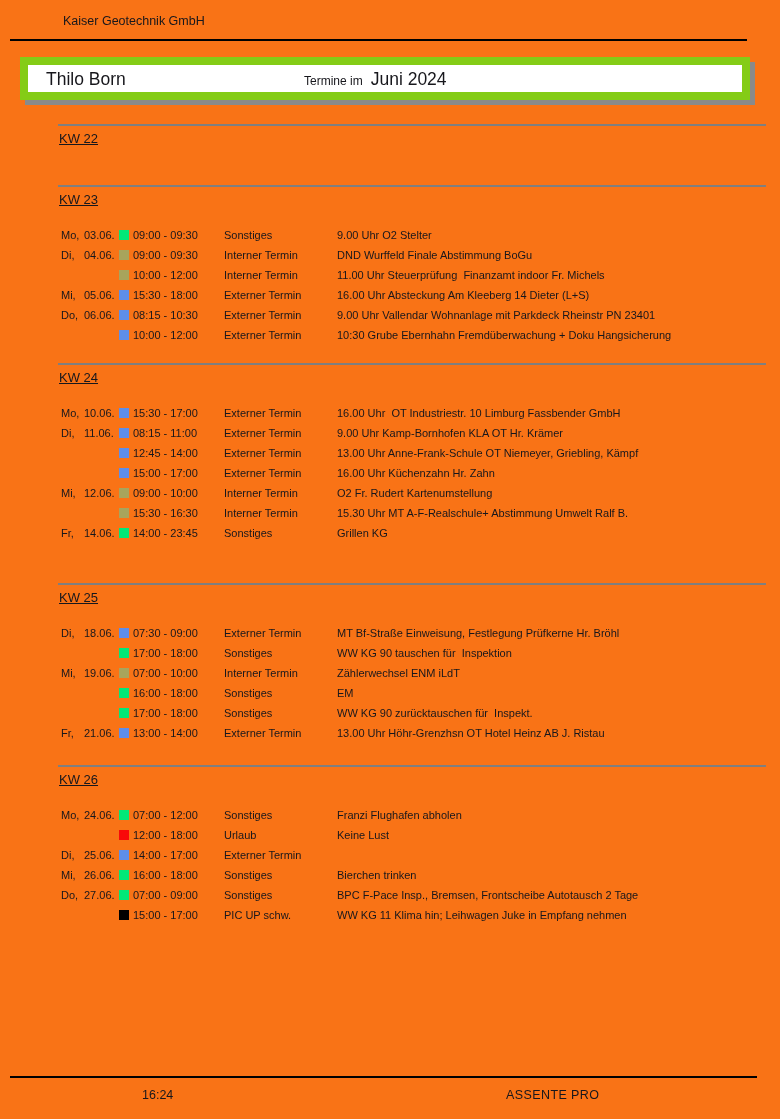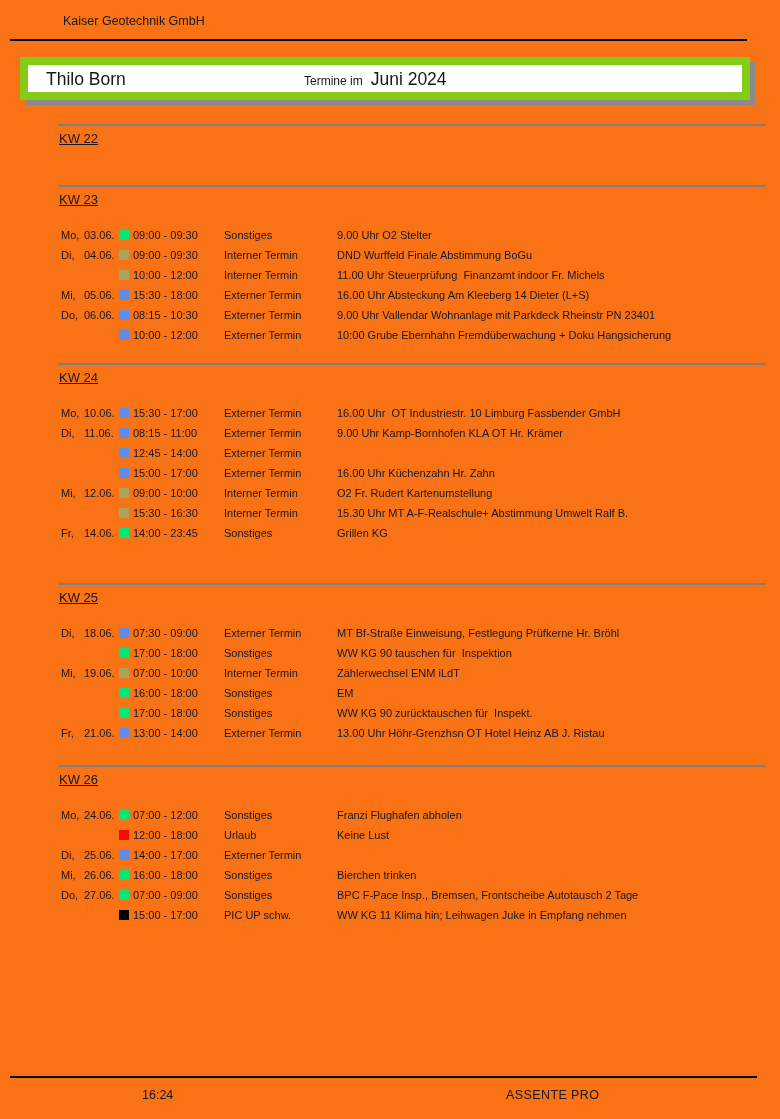--- a/index.html
+++ b/index.html
@@ -88,21 +88,21 @@
             <span class="sq" style="background: rgb(94, 142, 233);"></span>
             <span class="time">08:15 - 10:30</span>
             <span class="cat">Externer Termin</span>
             <span class="desc">9.00 Uhr Vallendar Wohnanlage mit Parkdeck Rheinstr PN 23401</span>
           </div>
           <div class="row">
             <span class="day"><span class="abbr"></span><span class="date"></span></span>
             <span class="sq" style="background: rgb(94, 142, 233);"></span>
             <span class="time">10:00 - 12:00</span>
             <span class="cat">Externer Termin</span>
-            <span class="desc">10:00 Grube Ebernhahn Fremdüberwachung + Doku Hangsicherung</span>
+            <span class="desc">10:30 Grube Ebernhahn Fremdüberwachung + Doku Hangsicherung</span>
           </div>
         </div>
       </div>
       <div class="week" style="top: 363px;">
         <div class="kw-line"></div>
         <div class="kw-label">KW 24</div>
         <div class="rows">
           <div class="row">
             <span class="day"><span class="abbr">Mo,</span><span class="date">10.06.</span></span>
             <span class="sq" style="background: rgb(94, 142, 233);"></span>
@@ -115,20 +115,21 @@
             <span class="sq" style="background: rgb(94, 142, 233);"></span>
             <span class="time">08:15 - 11:00</span>
             <span class="cat">Externer Termin</span>
             <span class="desc">9.00 Uhr Kamp-Bornhofen KLA OT Hr. Krämer</span>
           </div>
           <div class="row">
             <span class="day"><span class="abbr"></span><span class="date"></span></span>
             <span class="sq" style="background: rgb(94, 142, 233);"></span>
             <span class="time">12:45 - 14:00</span>
             <span class="cat">Externer Termin</span>
+            <span class="desc">13.00 Uhr Anne-Frank-Schule OT Niemeyer, Griebling, Kämpf</span>
           </div>
           <div class="row">
             <span class="day"><span class="abbr"></span><span class="date"></span></span>
             <span class="sq" style="background: rgb(94, 142, 233);"></span>
             <span class="time">15:00 - 17:00</span>
             <span class="cat">Externer Termin</span>
             <span class="desc">16.00 Uhr Küchenzahn Hr. Zahn</span>
           </div>
           <div class="row">
             <span class="day"><span class="abbr">Mi,</span><span class="date">12.06.</span></span>

